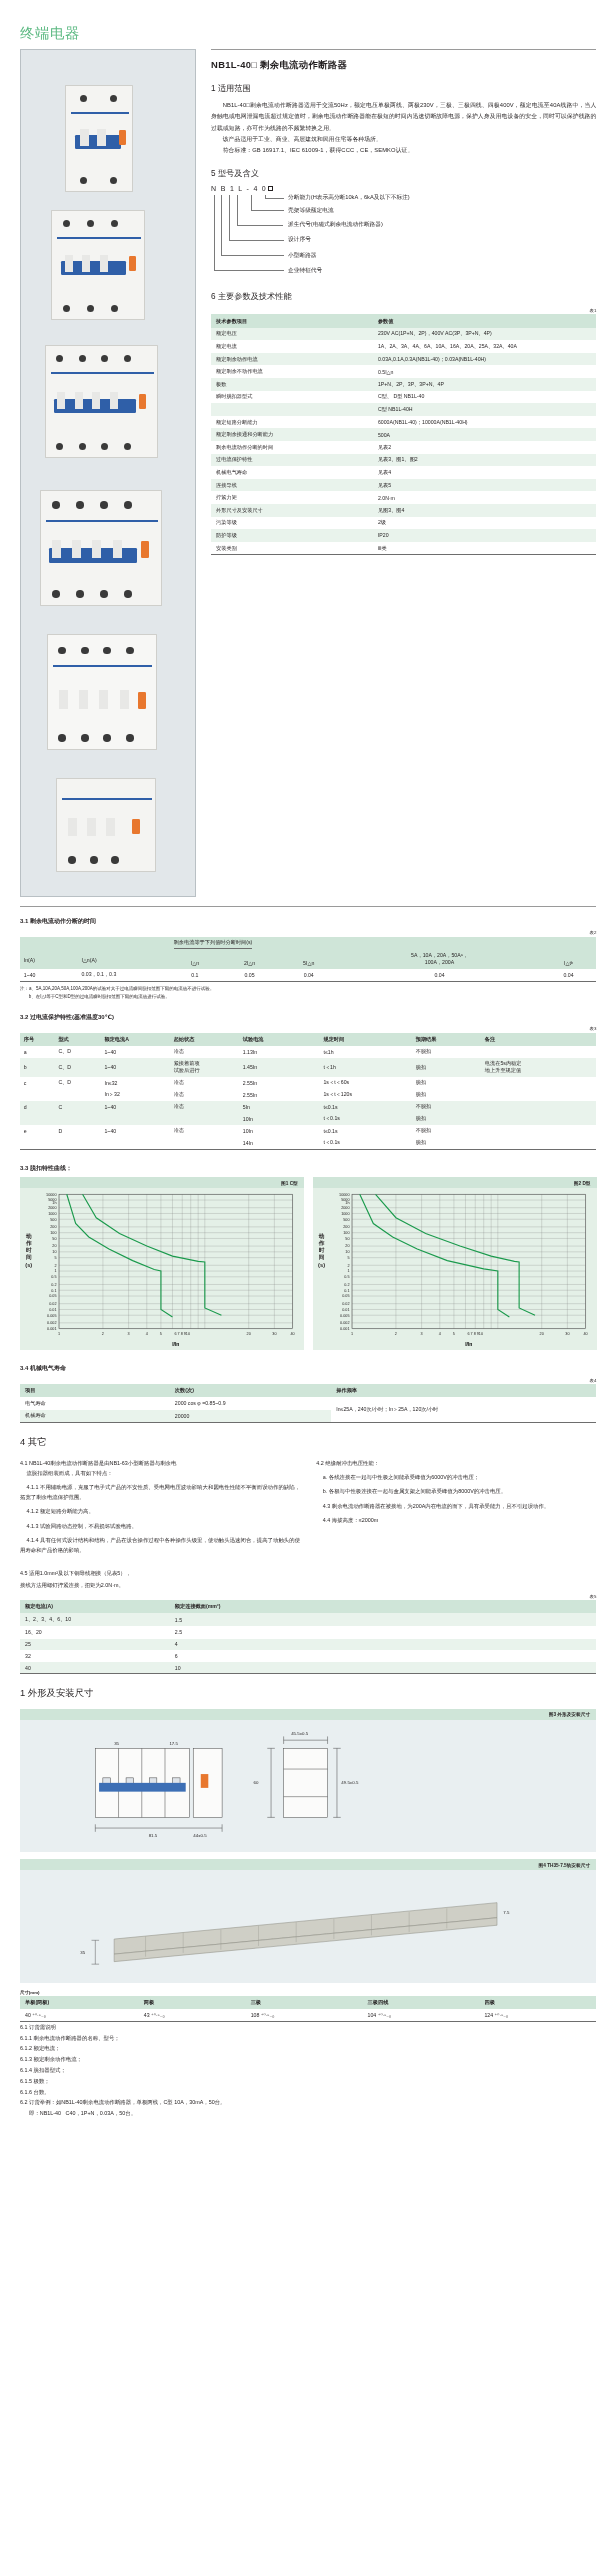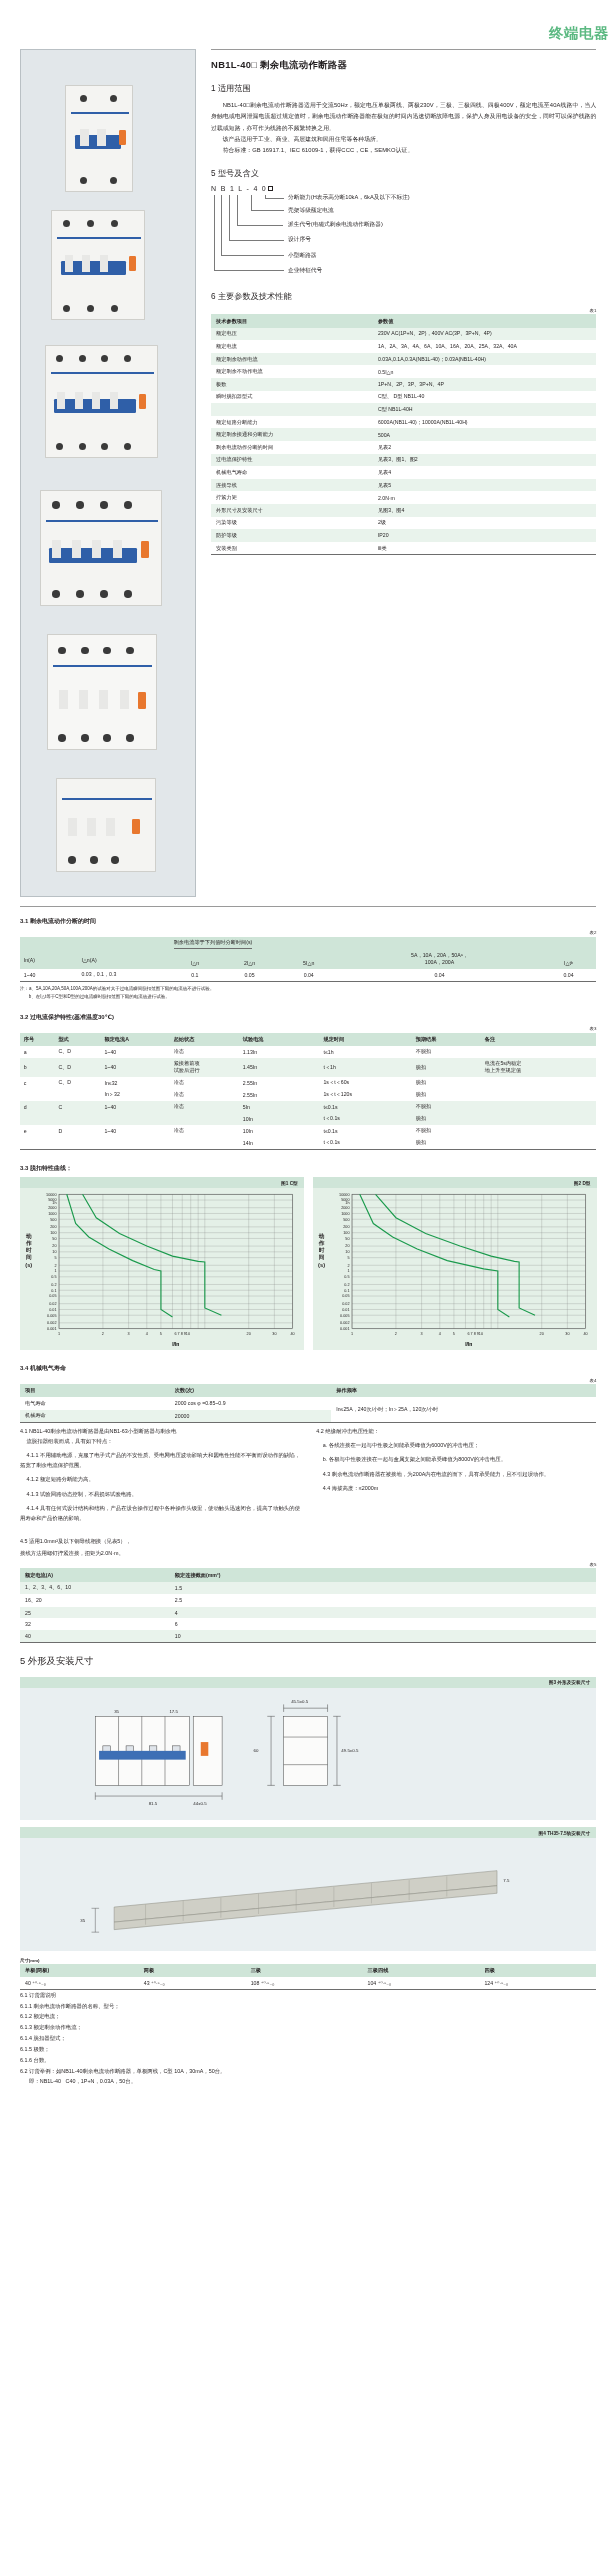--- a/index.html
+++ b/index.html
@@ -9,24 +9,23 @@
     font-family: "Liberation Sans", "DejaVu Sans", sans-serif;
     color: #231f20;
     font-size: 5.7px;
   }
   .page { width: 609px; position: relative; padding: 0; }
 
   
   .brand-title {
     color: #5cb982;
     font-size: 14.4px;
-    font-weight: bold;
+    font-weight: normal;
     letter-spacing: 0.6px;
     padding: 24px 0 6.3px 20px;
-    text-align: right;
   }
 
   
   .top-wrap { display: flex; padding: 0 12.6px 0 20px; gap: 11.3px; }
   .photo-col { width: 176px; flex: 0 0 176px; }
   .photo-box {
     background: #e2e7ea;
     border: 0.6px solid #b9c0c4;
     height: 848px;
     position: relative;
@@ -694,20 +693,21 @@
           <td>2000 cos φ =0.85~0.9</td>
           <td rowspan="2" style="vertical-align:middle;">In≤25A，240次/小时；In＞25A，120次/小时</td>
         </tr>
         <tr class="alt tbl-rule-bot">
           <td>机械寿命</td>
           <td>20000</td>
         </tr>
       </tbody>
     </table>
 
+    <h2 class="big">4 其它</h2>
     <div class="two-col">
       <div id="col-left">
           <div class="itm">
             <span class="hd">4.1 NB1L-40剩余电流动作断路器是由NB1-63小型断路器与剩余电</span>
             <span class="bd">流脱扣器组装而成，具有如下特点：</span>
           </div>
           <div class="itm">
             <span class="bd">4.1.1 不用辅助电源，克服了电子式产品的不安性质、受电网电压波动影响大和因电性性能不平衡而误动作的缺陷，拓宽了剩余电流保护范围。</span>
           </div>
           <div class="itm">
@@ -768,21 +768,21 @@
             <td>32</td>
             <td>6</td>
           </tr>
           <tr class="alt tbl-rule-bot">
             <td>40</td>
             <td>10</td>
           </tr>
         </tbody>
     </table>
 
-    <h2 class="big">5 外形及安装尺寸</h2>
+    <h2 class="big">1 外形及安装尺寸</h2>
 
     <div class="figbox">
       <div class="fig-cap">图3  外形及安装尺寸</div>
       <div class="fig-area" style="height:132px;position:relative;">
 
         <svg width="590" height="132" style="display:block;font-size:9px" viewBox="0 0 940 210">
           <g stroke="#444" fill="none" stroke-width="0.8">
             <rect x="120" y="45" width="150" height="110" fill="#fbfbfa"></rect>
             <line x1="157" y1="45" x2="157" y2="155"></line>
             <line x1="194" y1="45" x2="194" y2="155"></line>

